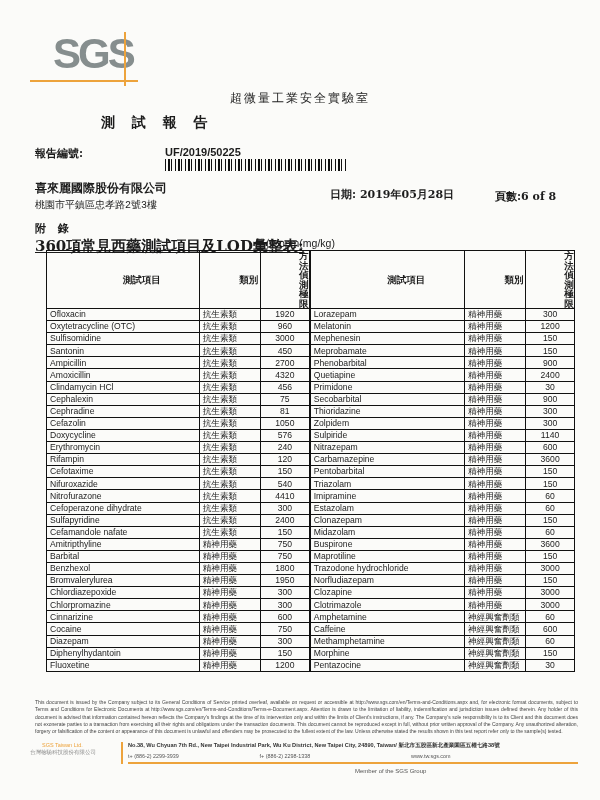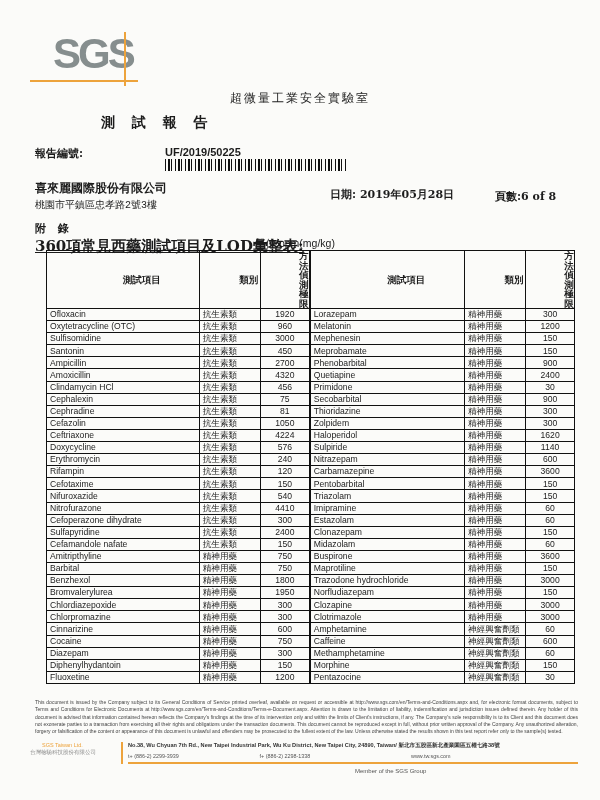--- a/index.html
+++ b/index.html
@@ -175,28 +175,20 @@
         </tr>
         <tr>
           <td class="c-item">Cefazolin</td>
           <td class="c-cat">抗生素類</td>
           <td class="c-lod">1050</td>
           <td class="c-item c-mid">Zolpidem</td>
           <td class="c-cat">精神用藥</td>
           <td class="c-lod">300</td>
         </tr>
         <tr>
-          <td class="c-item">Ceftriaxone</td>
-          <td class="c-cat">抗生素類</td>
-          <td class="c-lod">4224</td>
-          <td class="c-item c-mid">Haloperidol</td>
-          <td class="c-cat">精神用藥</td>
-          <td class="c-lod">1620</td>
-        </tr>
-        <tr>
           <td class="c-item">Doxycycline</td>
           <td class="c-cat">抗生素類</td>
           <td class="c-lod">576</td>
           <td class="c-item c-mid">Sulpiride</td>
           <td class="c-cat">精神用藥</td>
           <td class="c-lod">1140</td>
         </tr>
         <tr>
           <td class="c-item">Erythromycin</td>
           <td class="c-cat">抗生素類</td>

